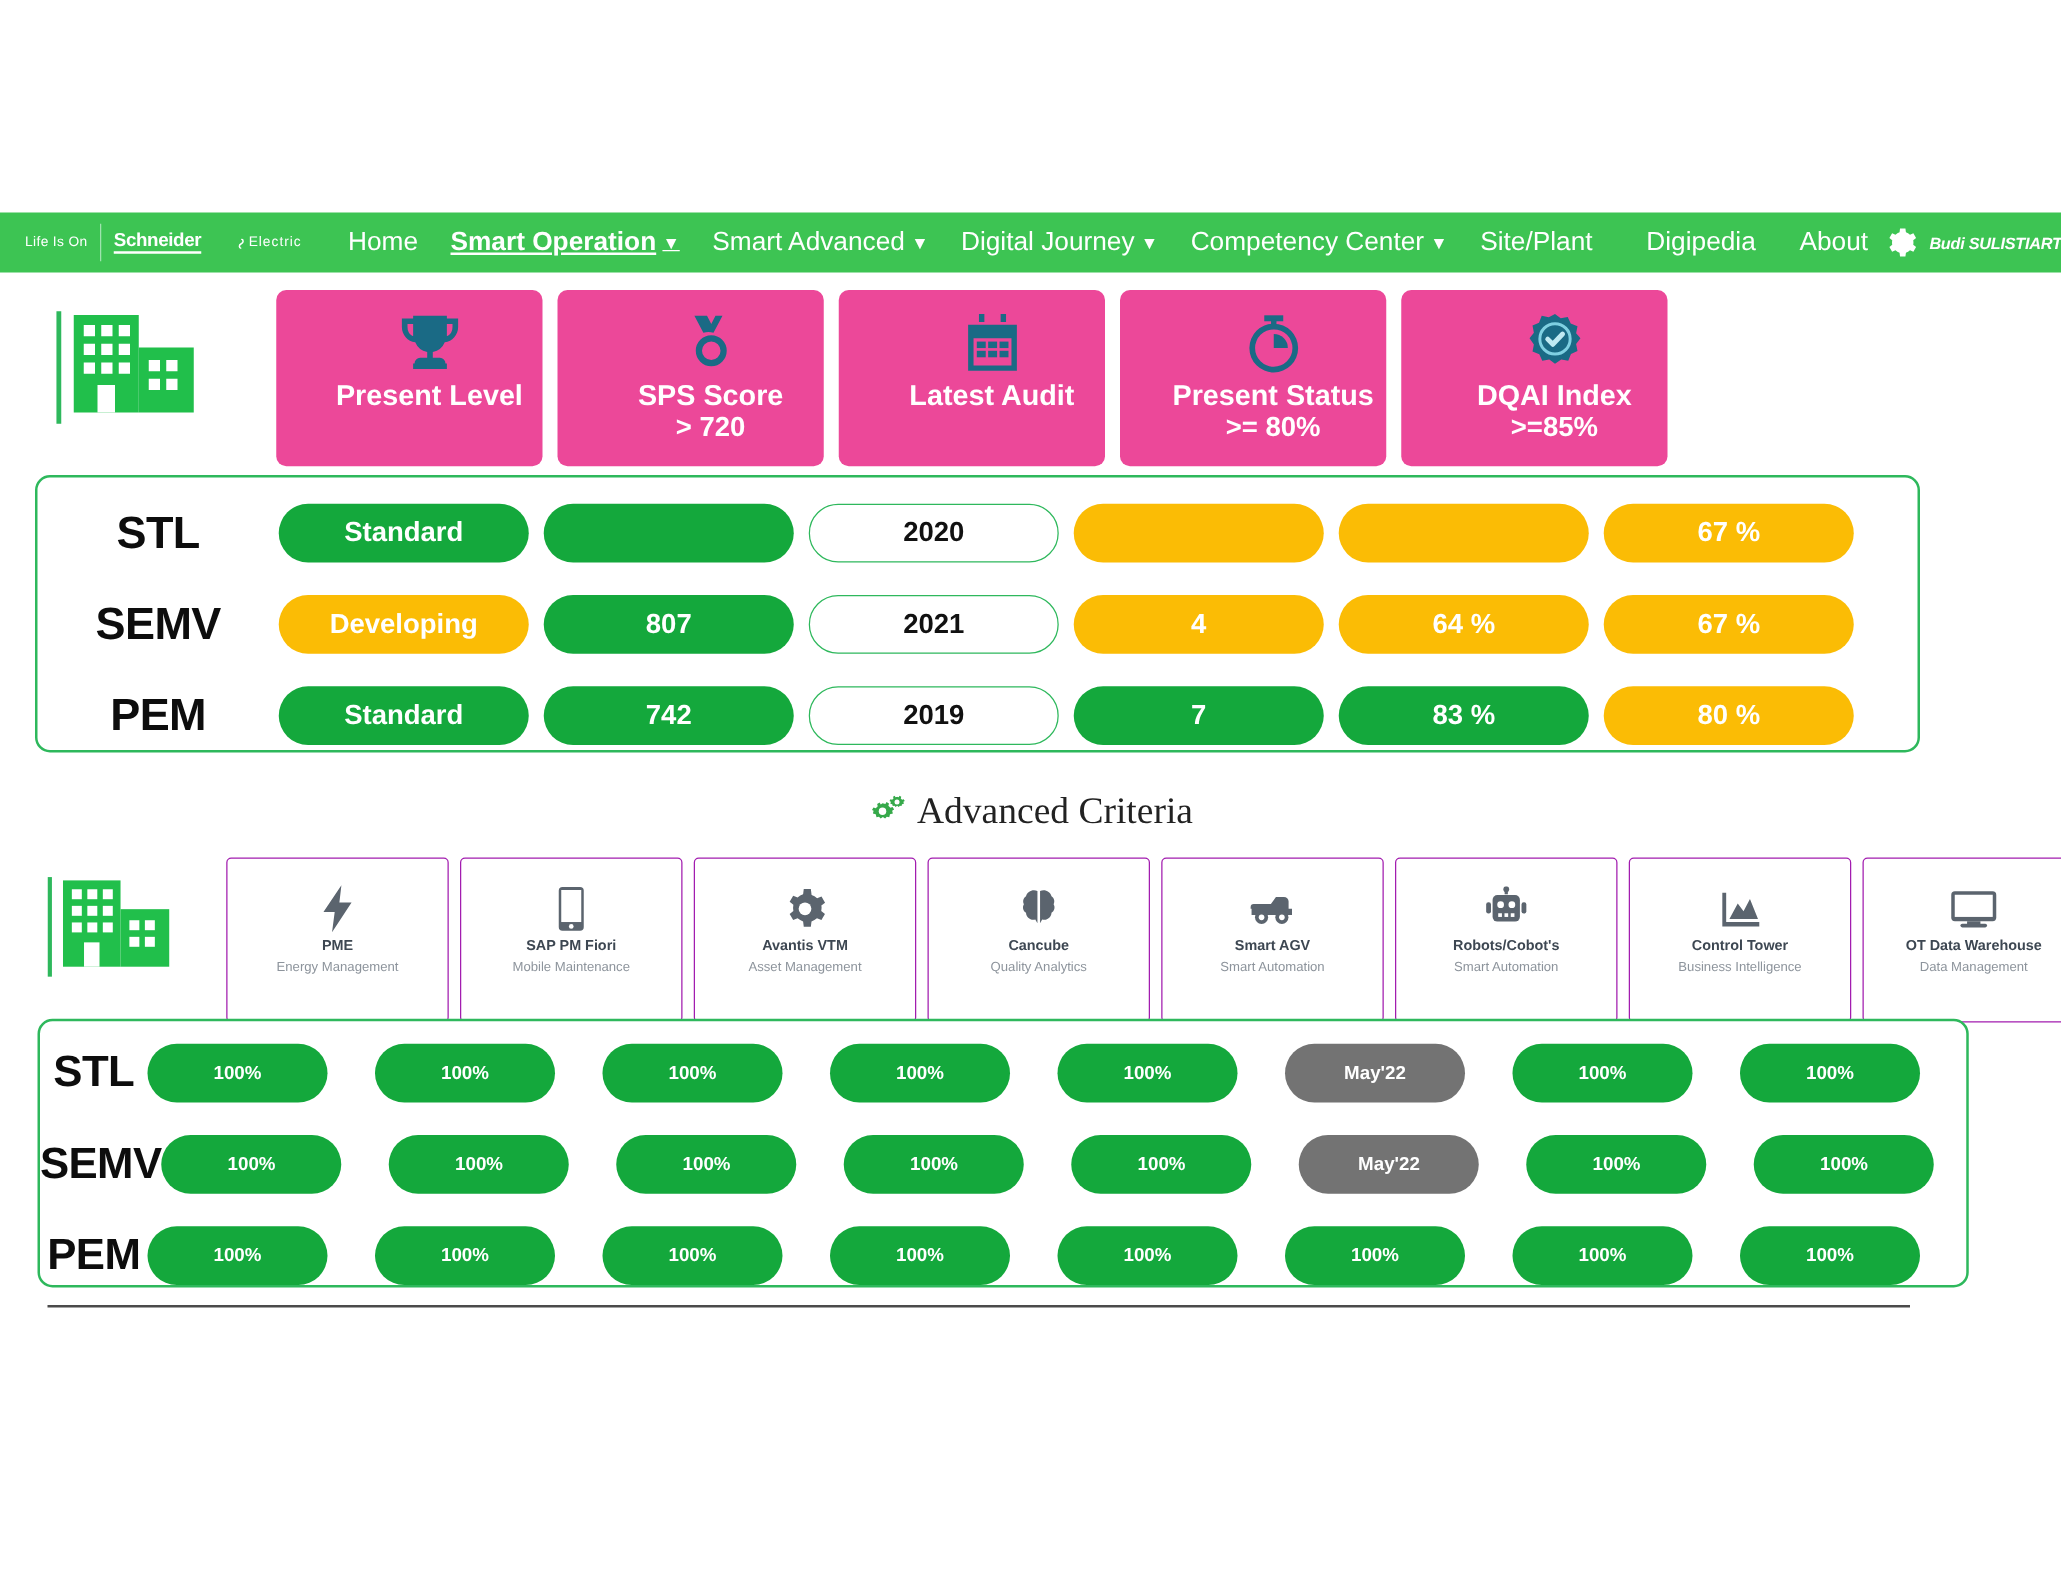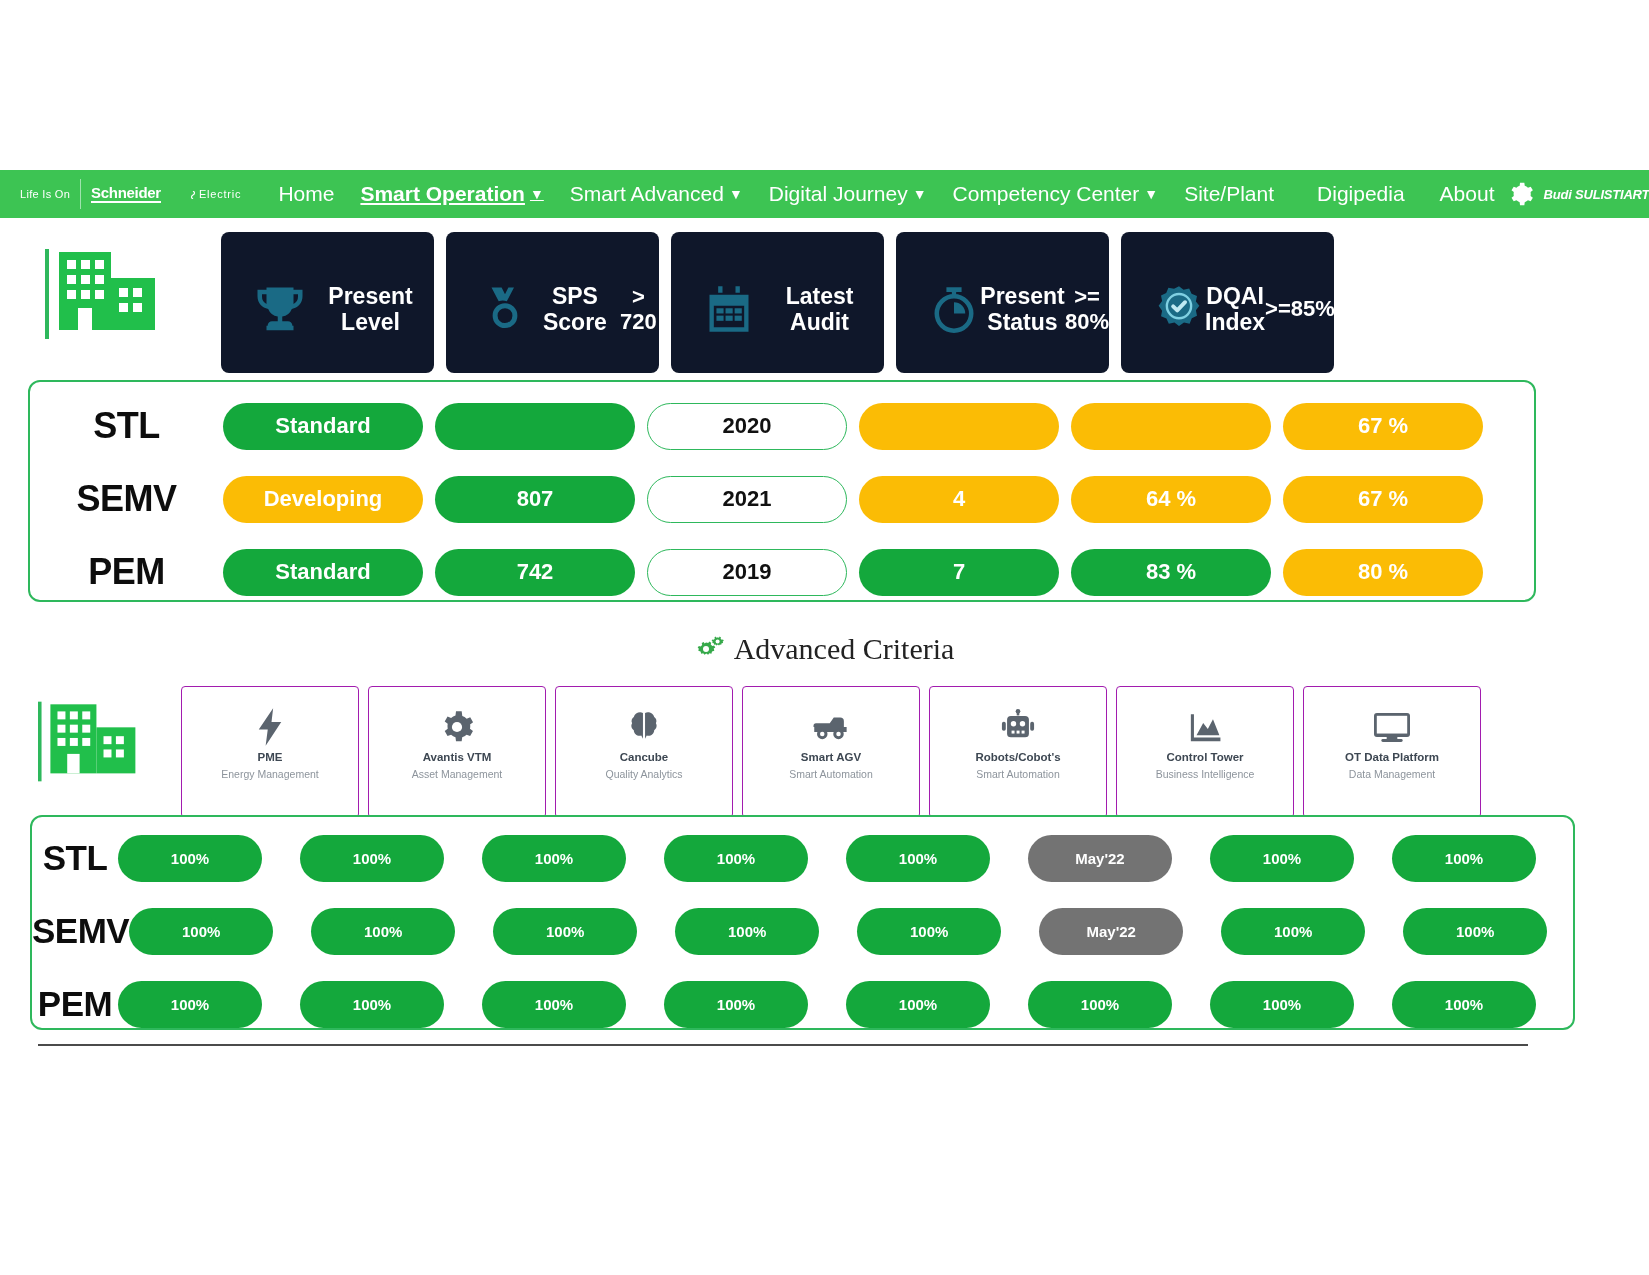--- a/index.html
+++ b/index.html
@@ -36,22 +36,22 @@
     content:""; position:absolute; left:50%; top:52%; transform:translateX(-50%);
     width:18px;height:18px;border-radius:50% 50% 40% 40%; background:#2f3a46;
   }
 
   
   .sec1{ position:absolute; left:0; top:232px; width:1649px; }
   .kpi-row{ position:relative; height:148px; }
   .bld-icon{ position:absolute; left:45px; top:12px; }
   .kpi-cards{ position:absolute; left:221px; top:0; display:flex; gap:12px; }
   .kpi-card{
-    width:213px; height:141px; background:#0f172a; border-radius:8px;
-    display:flex; align-items:center; justify-content:flex-start;
+    width:213px; height:141px; background:#ec4899; border-radius:8px;
+    display:flex; flex-direction:column; align-items:center; justify-content:flex-start;
     padding-top:14px; cursor:pointer;padding-left:32px;
   }
   .kpi-ico{ height:58px; display:flex;align-items:center;justify-content:center; }
   .kpi-t1{ color:#ffffff; font-size:23px; font-weight:bold; line-height:1.12; text-align:center; }
   .kpi-t2{ color:#ffffff; font-size:22px; font-weight:bold; line-height:1.12; text-align:center;}
 
   
   .tbl1{
     position:absolute; left:28px; top:380px; width:1508px; height:222px;
     border:2px solid #2eb85c; border-radius:12px; background:#ffffff;
@@ -336,20 +336,31 @@
     <div class="app-card">
       <div class="app-ico">
         <svg width="30" height="38" viewBox="0 0 24 30">
             <path fill="#5b646e" d="M14.5 0L3 17h7.2L8.5 30 21 11h-7.8L14.5 0z"></path>
           </svg>
       </div>
       <div class="app-n">PME</div>
       <div class="app-s">Energy Management</div>
     </div>
 
+    <div class="app-card">
+      <div class="app-ico">
+        <svg width="30" height="38" viewBox="0 0 24 30">
+            <rect x="4" y="1" width="16" height="28" rx="2.4" fill="#5b646e"></rect>
+            <rect x="5.6" y="3" width="12.8" height="20.5" fill="#ffffff"></rect>
+            <circle cx="12" cy="26.3" r="1.5" fill="#ffffff"></circle>
+          </svg>
+      </div>
+      <div class="app-n">SAP PM Fiori</div>
+      <div class="app-s">Mobile Maintenance</div>
+    </div>
 
     <div class="app-card">
       <div class="app-ico">
         <svg width="34" height="34" viewBox="0 0 24 24">
             <path fill="#5b646e" d="M12 8a4 4 0 100 8 4 4 0 000-8zm9.4 4c0-.6-.06-1.2-.17-1.8l2.1-1.6-2-3.5-2.5 1a9 9 0 00-3.1-1.8L15.3.9h-4l-.37 2.9a9 9 0 00-3.1 1.8l-2.5-1-2 3.5 2.1 1.6a9.6 9.6 0 000 3.6l-2.1 1.6 2 3.5 2.5-1a9 9 0 003.1 1.8l.37 2.9h4l.37-2.9a9 9 0 003.1-1.8l2.5 1 2-3.5-2.1-1.6c.11-.6.17-1.2.17-1.8z"></path>
             <circle cx="12" cy="12" r="3.6" fill="#ffffff"></circle>
           </svg>
       </div>
       <div class="app-n">Avantis VTM</div>
       <div class="app-s">Asset Management</div>
@@ -414,21 +425,21 @@
 
     <div class="app-card">
       <div class="app-ico">
         <svg width="40" height="34" viewBox="0 0 30 24">
             <rect x="1.5" y="1.5" width="27" height="18" rx="2.2" fill="#5b646e"></rect>
             <rect x="3.6" y="3.6" width="22.8" height="13.3" fill="#ffffff"></rect>
             <rect x="11" y="19.5" width="8" height="2" fill="#5b646e"></rect>
             <rect x="7" y="21" width="16" height="2.2" rx="1.1" fill="#5b646e"></rect>
           </svg>
       </div>
-      <div class="app-n">OT Data Platform</div>
+      <div class="app-n">OT Data Warehouse</div>
       <div class="app-s">Data Management</div>
     </div>
 
   </div>
 </div>
 
 <div class="tbl2">
 
   <div class="row2" style="top:5px">
     <div class="rowlabel2">STL</div>

